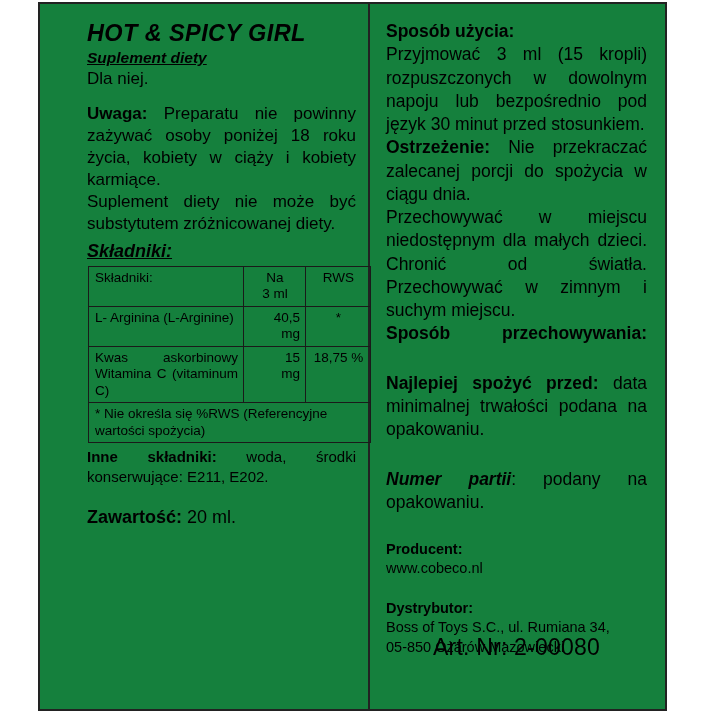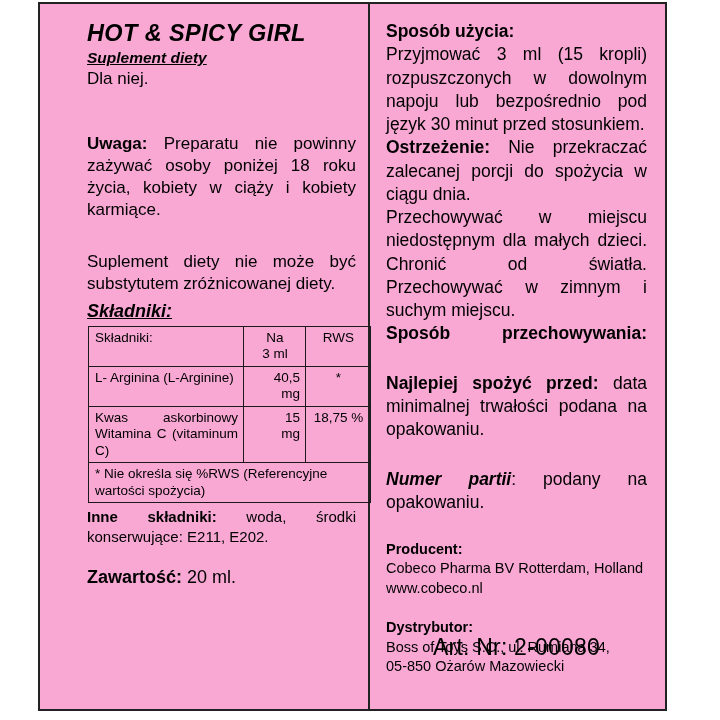--- a/index.html
+++ b/index.html
@@ -17,21 +17,21 @@
   }
 
   #label-frame {
     position: absolute;
     left: 38px;
     top: 2px;
     width: 629px;
     height: 709px;
     border: 2px solid #222222;
     box-sizing: border-box;
-    background: #f9a8d4;
+    background: #15803d;
     display: flex;
     flex-direction: row;
   }
 
   .column {
     box-sizing: border-box;
     height: 100%;
     position: relative;
   }
   #left-column {
@@ -40,21 +40,20 @@
     border-right: 2px solid #222222;
   }
   #right-column {
     width: 295px;
     padding: 16px 18px 17px 16px;
   }
 
   .just {
     text-align: justify;
     text-align-last: left;
-    margin-top: 30px;
   }
   .para {
     font-size: 17px;
     line-height: 1.30;
     margin-bottom: 0;
   }
   .b { font-weight: bold; }
   .bi { font-weight: bold; font-style: italic; }
 
   #product-title {
@@ -228,21 +227,20 @@
     <div class="r-para"><span class="b">Najlepiej spożyć przed:</span><span> data minimalnej trwałości podana na opakowaniu.</span></div>
 
     <div class="gap-lg"></div>
 
     <div class="r-para"><span class="bi">Numer partii</span><span>: podany na opakowaniu.</span></div>
 
     <div class="gap-lg"></div>
 
     <div class="centered">
       <div class="hd">Producent:</div>
-      <div>Cobeco Pharma BV Rotterdam, Holland</div>
       <div>www.cobeco.nl</div>
     </div>
 
     <div class="gap-md"></div>
 
     <div class="centered">
       <div class="hd">Dystrybutor:</div>
       <div>Boss of Toys S.C., ul. Rumiana 34,</div>
       <div>05-850 Ożarów Mazowiecki</div>
     </div>

